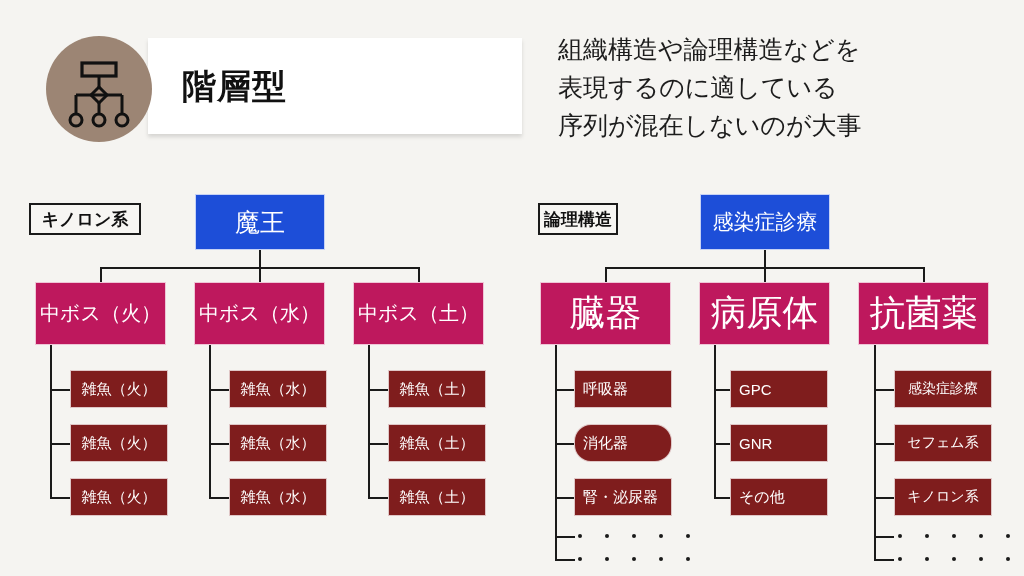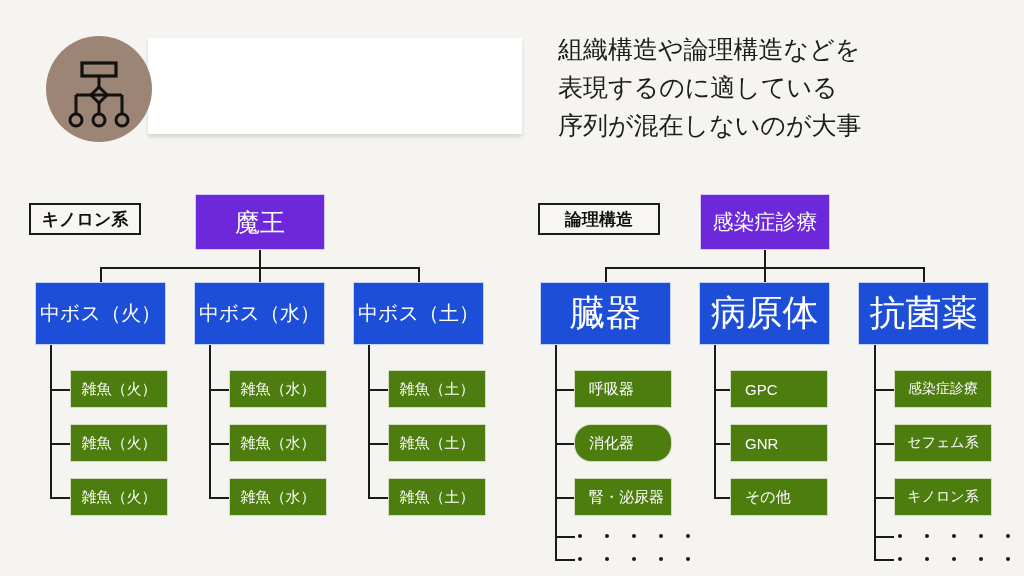--- a/index.html
+++ b/index.html
@@ -46,43 +46,44 @@
     box-sizing:border-box;
   }
 
   
   .node{
     position:absolute;box-sizing:border-box;
     color:#ffffff;display:flex;align-items:center;
     border:1px solid rgba(255,255,255,0.75);
   }
   .node.center{justify-content:center;}
-  .node.left{justify-content:flex-start;padding-left:14px;}
-  .lvl1{background:#6d28d9;text-align:center;}
-  .lvl2{background:#1d4ed8;}
-  .lvl3{background:#4d7c0f;}
+  .node.left{justify-content:flex-start;padding-left:8px;}
+  .lvl1{background:#1d4ed8;text-align:center;}
+  .lvl2{background:#be185d;}
+  .lvl3{background:#7f1d1d;}
 
   
   .ln{position:absolute;background:#1a1a1a;}
   .vln{width:1.6px;}
   .hln{height:1.6px;}
 
   
   .dots{position:absolute;display:flex;gap:0px;}
   .dots span{
     width:4px;height:4px;background:#1a1a1a;border-radius:50%;
     display:block;margin-right:23px;
   }
 </style>
 </head>
 <body>
 
 <div class="stage">
 
   <div class="hdr-bar"></div>
+  <div class="hdr-title">階層型</div>
 
   <div class="hdr-circle"></div>
   <svg class="hdr-icon" viewBox="0 0 106 106">
     <rect x="36" y="27" width="34" height="13" fill="none" stroke="#111" stroke-width="3.2"></rect>
     <line x1="53" y1="40" x2="53" y2="51" stroke="#111" stroke-width="3"></line>
     <polygon points="53,51 61,59 53,67 45,59" fill="none" stroke="#111" stroke-width="3"></polygon>
     <line x1="53" y1="67" x2="53" y2="78" stroke="#111" stroke-width="3"></line>
     <line x1="30" y1="59" x2="76" y2="59" stroke="#111" stroke-width="3"></line>
     <line x1="30" y1="59" x2="30" y2="78" stroke="#111" stroke-width="3"></line>
     <line x1="76" y1="59" x2="76" y2="78" stroke="#111" stroke-width="3"></line>
@@ -130,21 +131,21 @@
   <div class="node lvl3 center" style="left:229px;top:478px;width:98px;height:38px;font-size:15px;">雑魚（水）</div>
 
   <div class="ln vln" style="left:368px;top:345px;height:152px;"></div>
   <div class="ln hln" style="left:368px;top:389px;width:20px;"></div>
   <div class="ln hln" style="left:368px;top:443px;width:20px;"></div>
   <div class="ln hln" style="left:368px;top:497px;width:20px;"></div>
   <div class="node lvl3 center" style="left:388px;top:370px;width:98px;height:38px;font-size:15px;">雑魚（土）</div>
   <div class="node lvl3 center" style="left:388px;top:424px;width:98px;height:38px;font-size:15px;">雑魚（土）</div>
   <div class="node lvl3 center" style="left:388px;top:478px;width:98px;height:38px;font-size:15px;">雑魚（土）</div>
 
-  <div class="tagbox" style="left:538px;top:203px;width:122px;height:32px;">論理構造</div>
+  <div class="tagbox" style="left:538px;top:203px;width:80px;height:32px;">論理構造</div>
 
   <div class="node lvl1 center" style="left:700px;top:194px;width:130px;height:56px;font-size:21px;">感染症診療</div>
 
   <div class="ln vln" style="left:764px;top:250px;height:18px;"></div>
   <div class="ln hln" style="left:605px;top:267px;width:319px;"></div>
   <div class="ln vln" style="left:605px;top:267px;height:16px;"></div>
   <div class="ln vln" style="left:764px;top:267px;height:16px;"></div>
   <div class="ln vln" style="left:923px;top:267px;height:16px;"></div>
 
   <div class="node lvl2 center" style="left:540px;top:282px;width:131px;height:63px;font-size:36px;">臓器</div>

